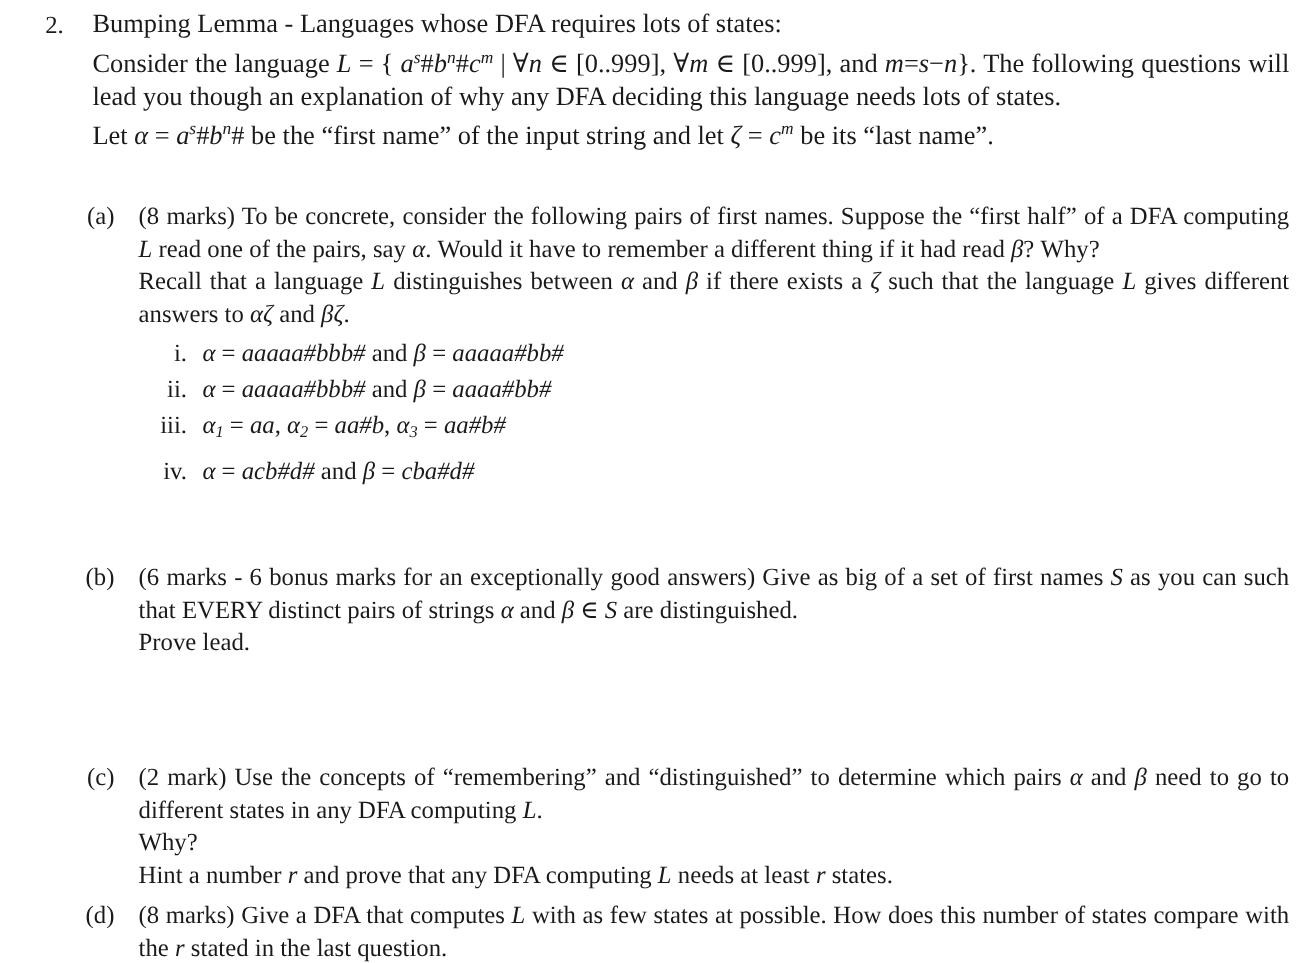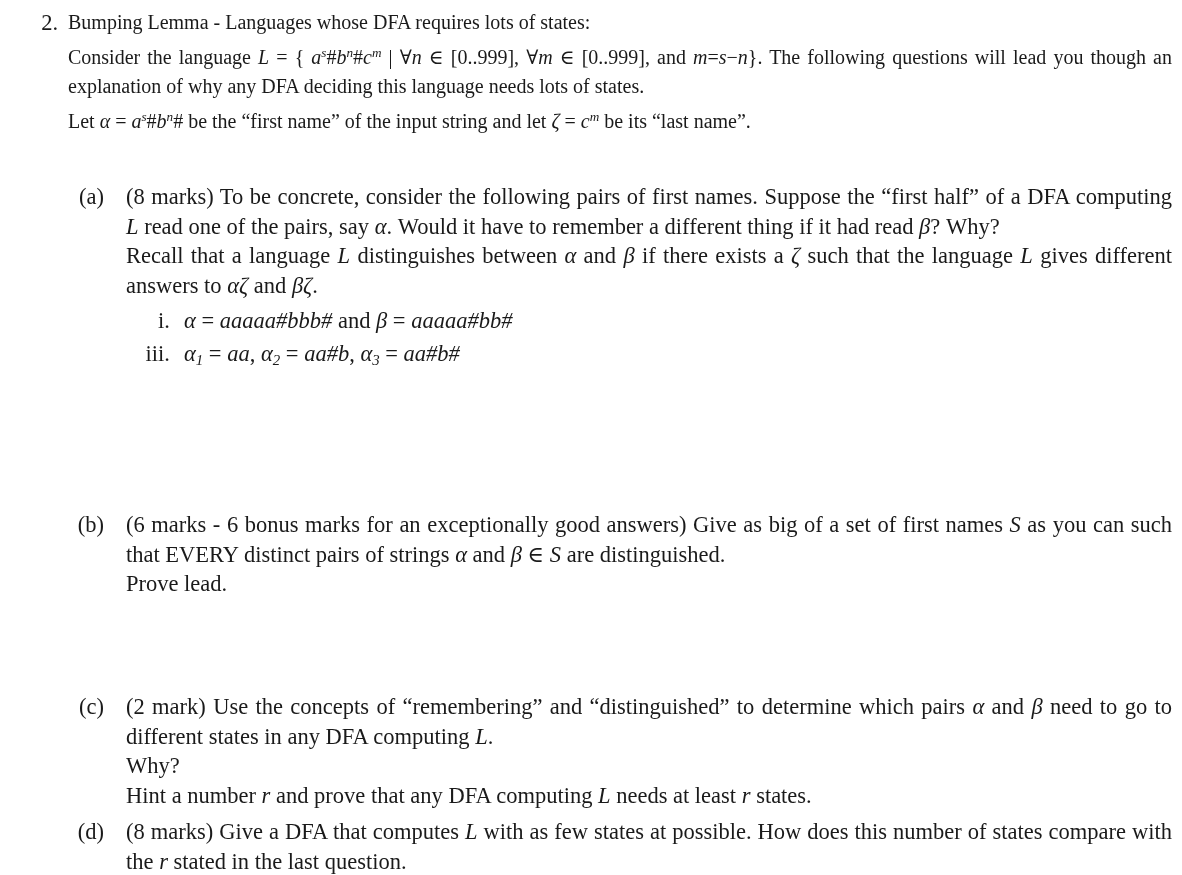--- a/index.html
+++ b/index.html
@@ -36,22 +36,22 @@
   .item-top .marker {
     position: absolute;
     left: 0;
     top: 0;
     width: 36px;
     text-align: right;
     font-size: 22.5px;
     line-height: 29.5px;
   }
   .item-top .body {
-    margin-left: 46px;
-    font-size: 20px;
+    margin-left: 62px;
+    font-size: 24px;
     line-height: 29.5px;
   }
 
   .para {
     text-align: justify;
     text-justify: inter-word;
     margin: 0;
   }
   .para.lastline-left { text-align-last: left; }
 
@@ -126,25 +126,31 @@
 
         <div class="para lastline-left"><span>Recall that a language </span><span class="math">L</span><span> distinguishes between </span><span class="math">α</span><span> and </span><span class="math">β</span><span> if there exists a </span><span class="math">ζ</span><span> such that the language </span><span class="math">L</span><span> gives different answers to </span><span class="math">αζ</span><span> and </span><span class="math">βζ</span><span>.</span></div>
 
 
         <div class="romanlist">
 
           <div class="romanitem">
             <span class="marker">i.</span><span class="math">α</span><span> = </span><span class="math">aaaaa#bbb#</span><span> and </span><span class="math">β</span><span> = </span><span class="math">aaaaa#bb#</span>
           </div>
 
+          <div class="romanitem">
+            <span class="marker">ii.</span><span class="math">α</span><span> = </span><span class="math">aaaaa#bbb#</span><span> and </span><span class="math">β</span><span> = </span><span class="math">aaaa#bb#</span>
+          </div>
 
           <div class="romanitem">
             <span class="marker">iii.</span><span class="math">α</span><sub class="sb">1</sub><span> = </span><span class="math">aa</span><span>, </span><span class="math">α</span><sub class="sb">2</sub><span> = </span><span class="math">aa#b</span><span>, </span><span class="math">α</span><sub class="sb">3</sub><span> = </span><span class="math">aa#b#</span>
           </div>
 
+          <div class="romanitem">
+            <span class="marker">iv.</span><span class="math">α</span><span> = </span><span class="math">acb#d#</span><span> and </span><span class="math">β</span><span> = </span><span class="math">cba#d#</span>
+          </div>
 
         </div>
 
       </div>
     </div>
   </div>
 
   <div class="sublist" style="top:510px;">
     <div class="subitem">
       <span class="marker">(b)</span>

